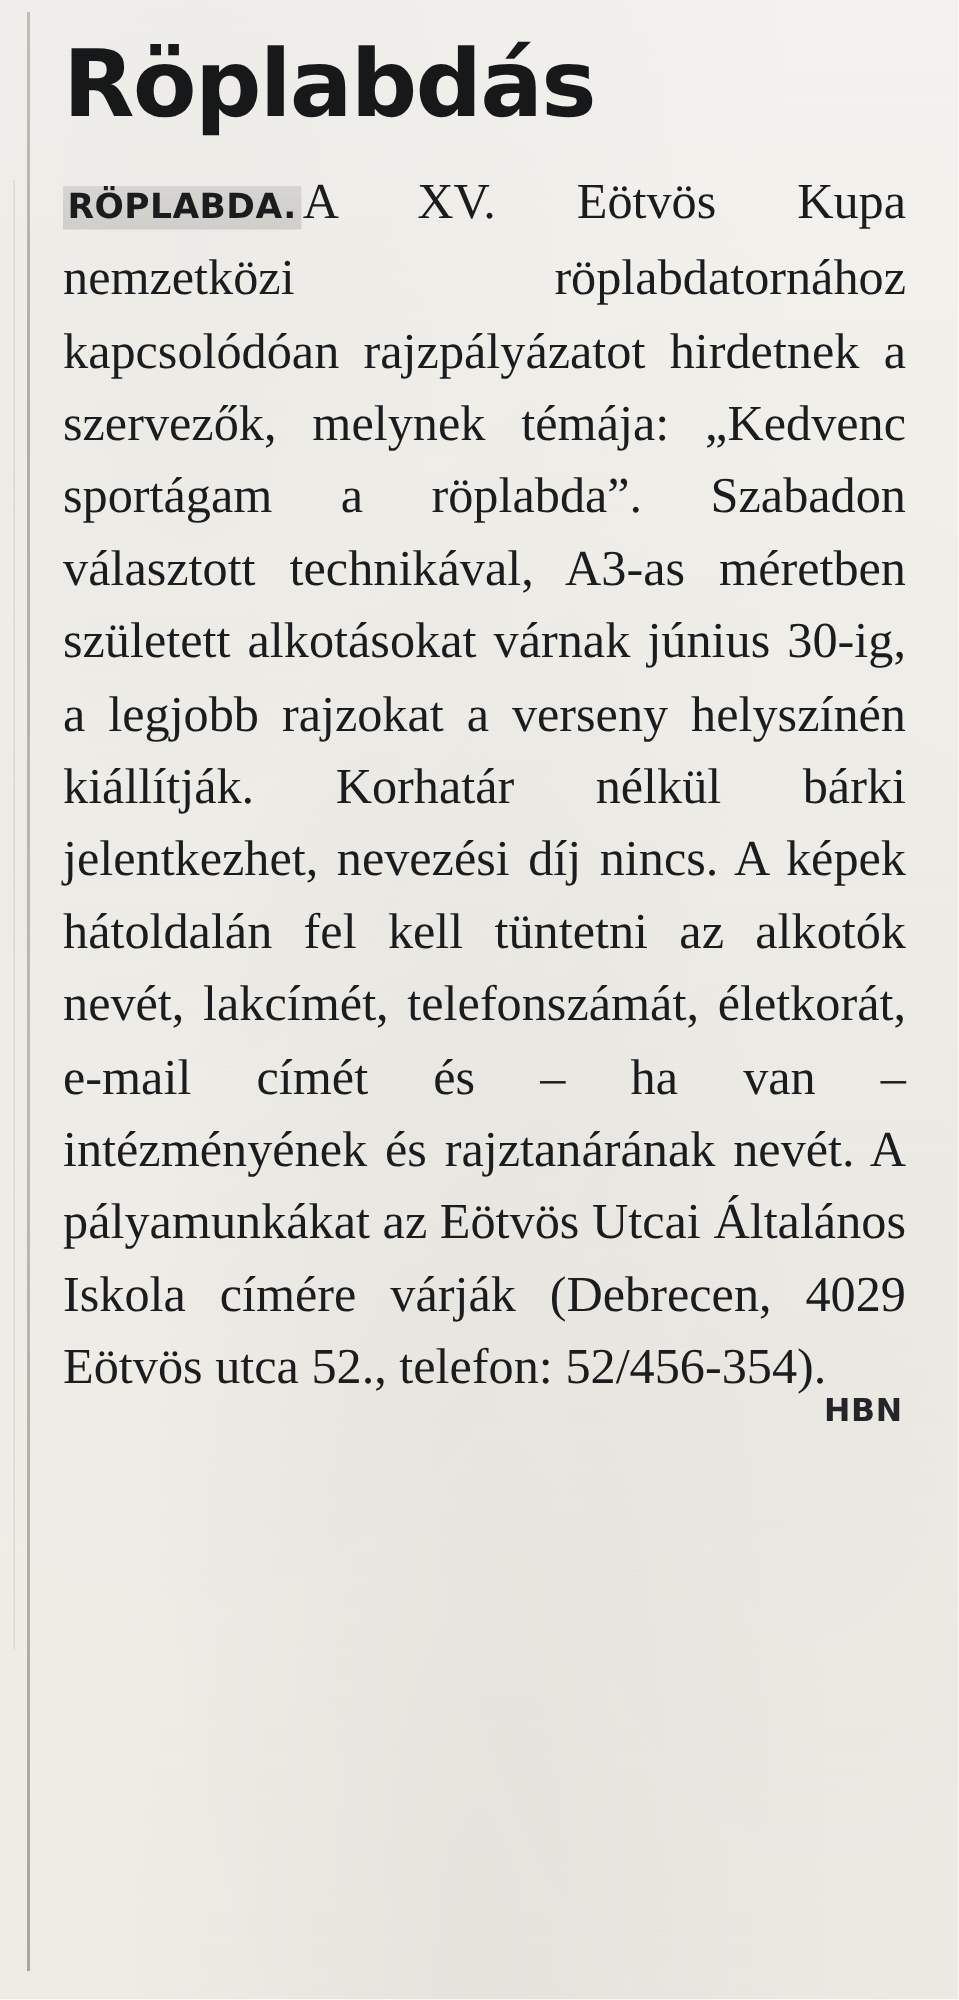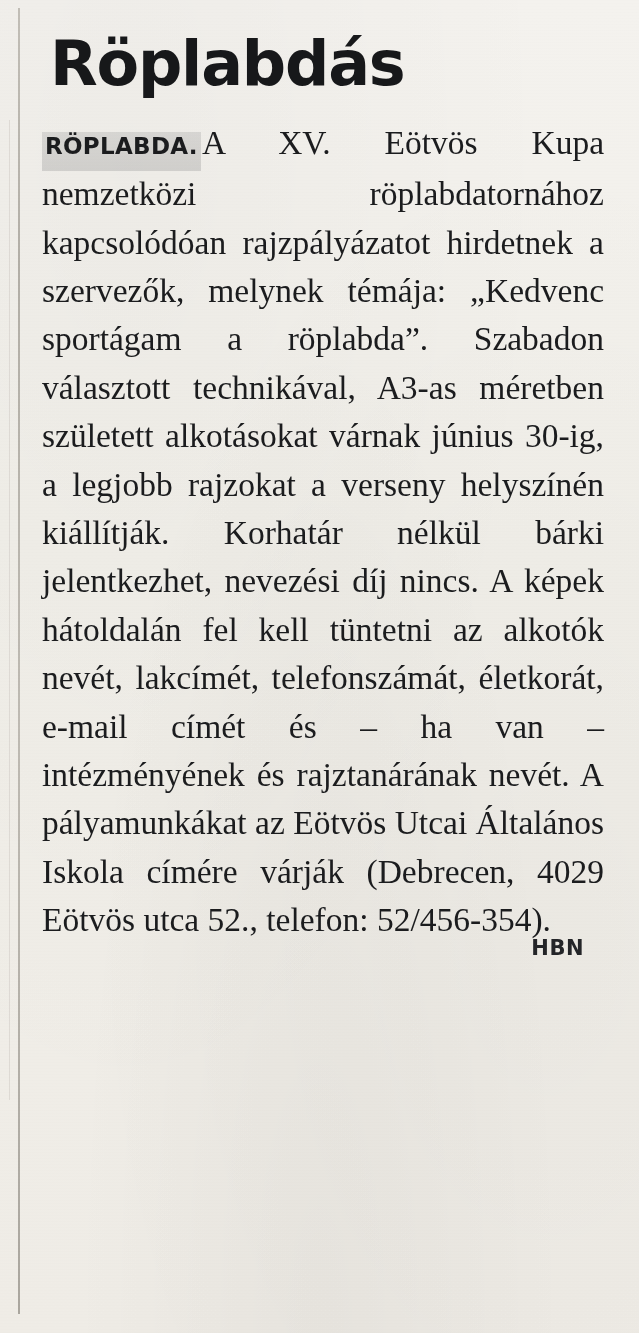--- a/index.html
+++ b/index.html
@@ -56,21 +56,21 @@
   }
 
   
   .headline {
     font-family: "DejaVu Sans", sans-serif;
     font-weight: 700;
     font-size: 62px;
     line-height: 0.98;
     letter-spacing: -1.2px;
     color: #17181a;
-    margin: 8px;
+    margin: 0;
   }
   .headline .line {
     display: block;
     white-space: nowrap;
   }
   .headline .line.l2 {
     margin-top: 8px;
   }
 
   
@@ -84,38 +84,38 @@
     text-justify: inter-word;
     hyphens: manual;
   }
   .kicker {
     font-family: "DejaVu Sans", sans-serif;
     font-weight: 700;
     font-size: 23px;
     letter-spacing: 0.3px;
     color: #1b1c1e;
     background: linear-gradient(180deg, rgba(160,160,160,0.30), rgba(150,150,150,0.34));
-    padding: 1px 3px 12px 3px;
+    padding: 1px 3px 2px 3px;
     box-decoration-break: clone;
     -webkit-box-decoration-break: clone;
     margin-right: 1px;
   }
   .body-text {
     
   }
 
   
   .byline-row {
     position: relative;
     height: 30px;
     margin-top: -42px;
   }
   .byline {
     position: absolute;
-    right: 20px;
+    right: 2px;
     top: 0;
     font-family: "DejaVu Sans", sans-serif;
     font-weight: 700;
     font-size: 21px;
     letter-spacing: 0.5px;
     color: #242528;
   }
 
   
   #grain {

